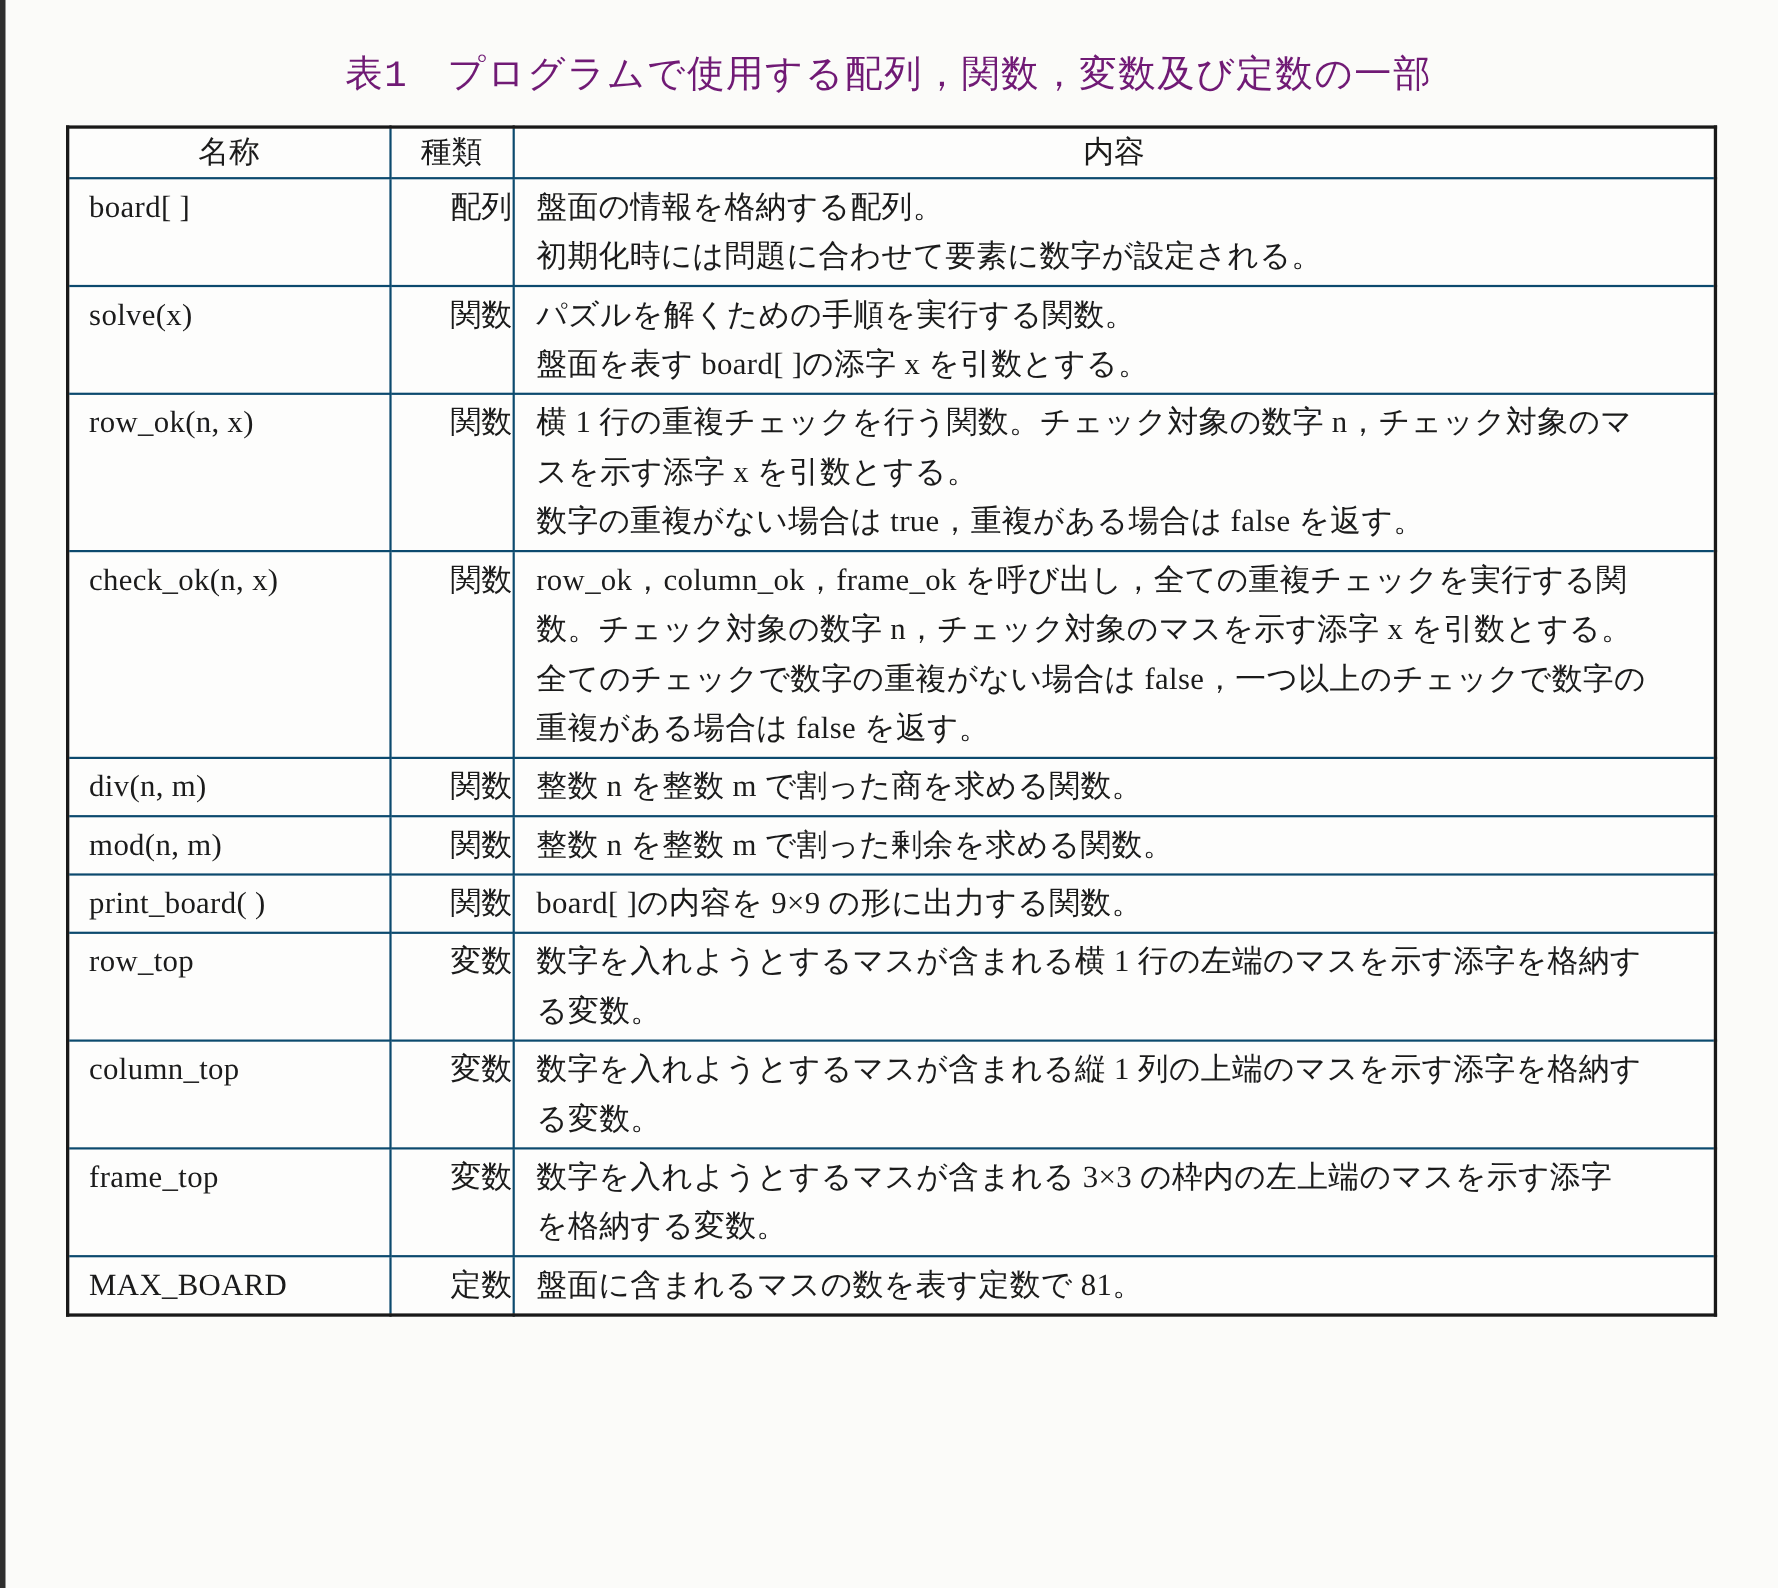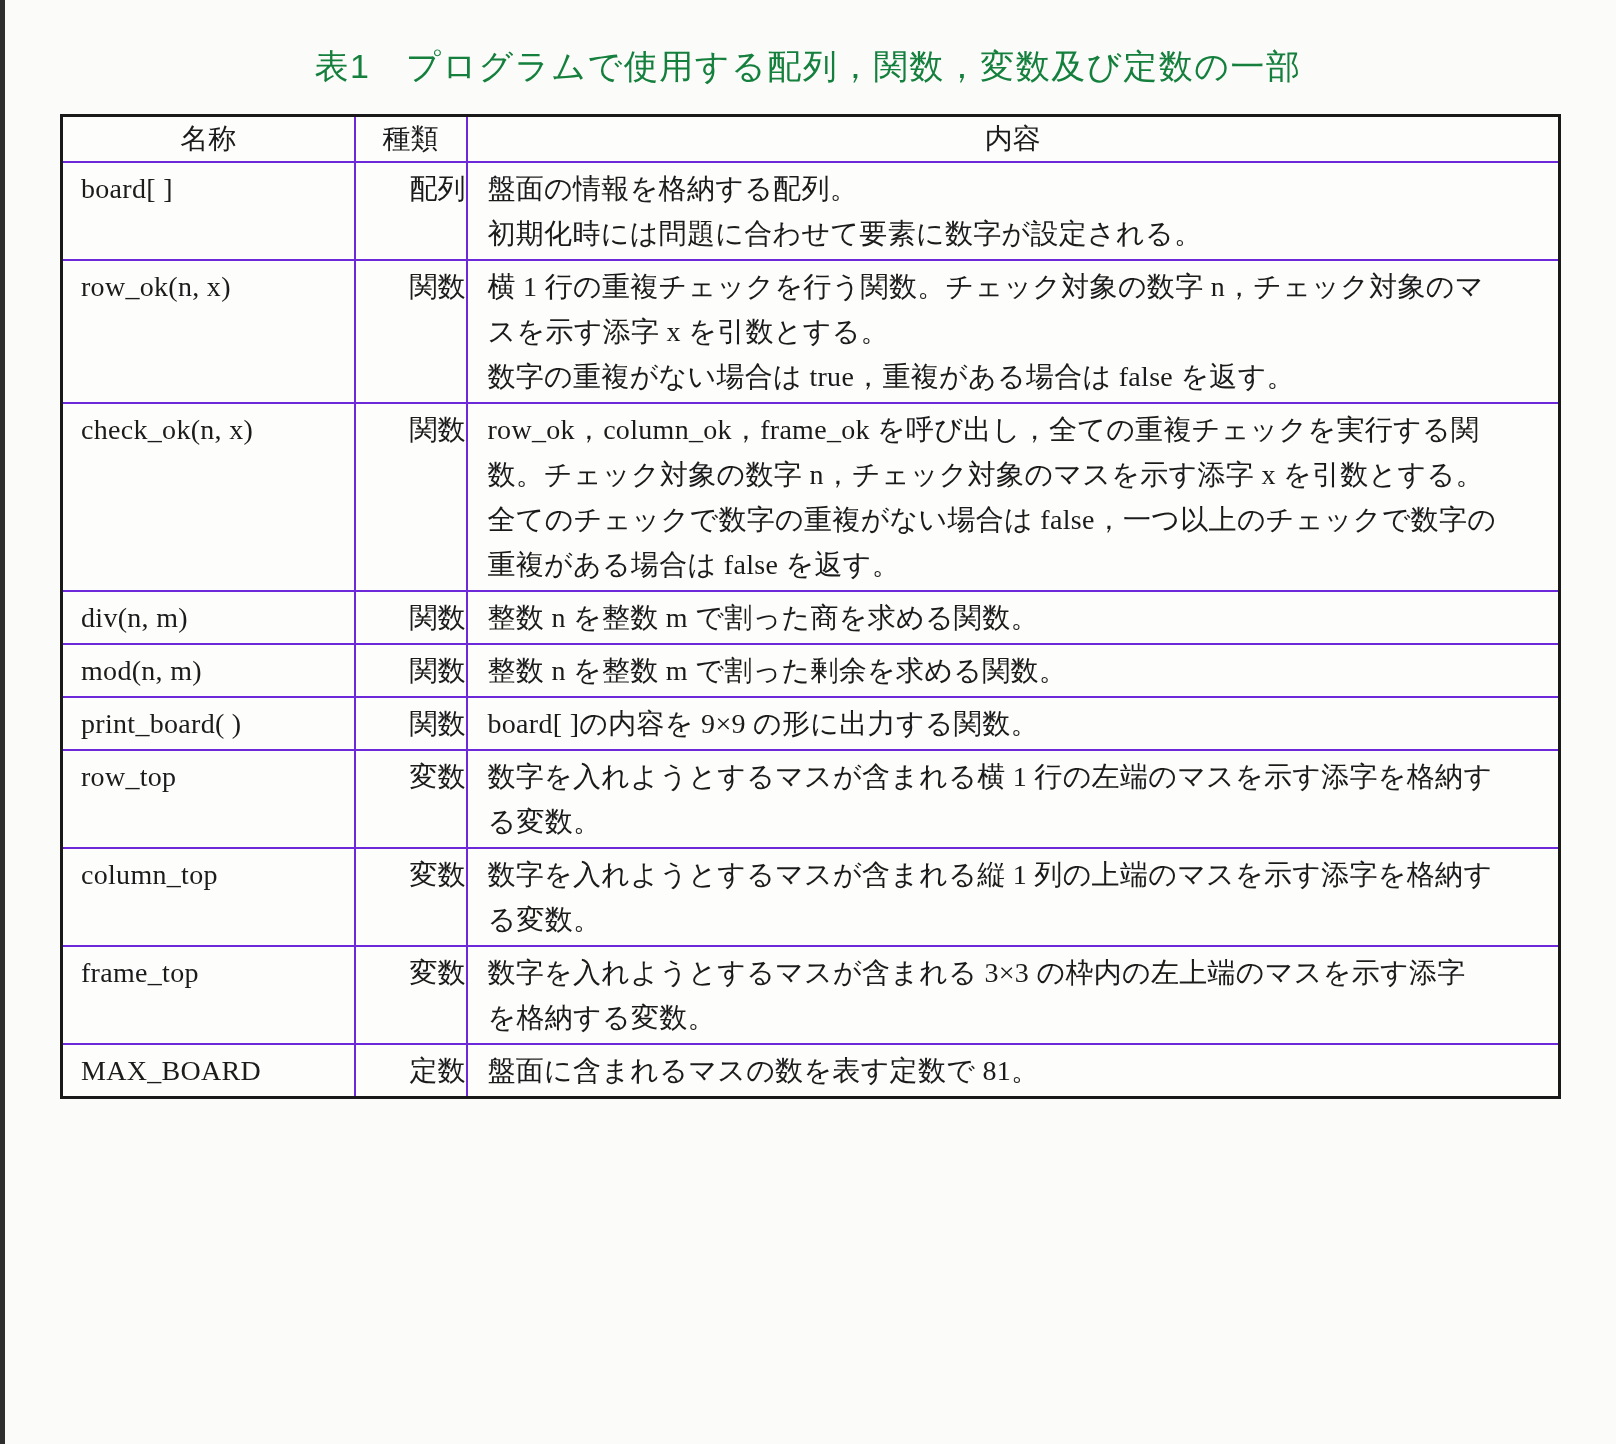--- a/index.html
+++ b/index.html
@@ -17,37 +17,37 @@
     position: absolute;
     left: 0;
     top: 0;
     width: 5px;
     height: 1444px;
     background: #2e2e2e;
   }
   .doc-title {
     text-align: center;
     padding-top: 44px;
-    font-family: Liberation Sans, sans-serif;
+    font-family: Liberation Mono, monospace;
     font-size: 34px;
     letter-spacing: 1.5px;
-    color: #15803d;
+    color: #701a75;
     font-weight: 500;
   }
   table.spec-table {
     border-collapse: collapse;
     table-layout: fixed;
     width: 1498px;
     margin: 24px 0 0 60px;
     background: #fdfdfc;
     border: 3px solid #191919;
   }
   .spec-table th,
   .spec-table td {
-    border: 2px solid #6d28d9;
+    border: 2px solid #0c4a6e;
     font-size: 28px;
     line-height: 45px;
     vertical-align: top;
     padding: 3px 0 3px 0;
   }
   .spec-table th {
     font-weight: normal;
     text-align: center;
     height: 44px;
     padding: 0;
@@ -88,20 +88,26 @@
       <th>種類</th>
       <th>内容</th>
     </tr>
   </thead>
   <tbody>
     <tr>
       <td class="cell-name">board[ ]</td>
       <td class="cell-type">配列</td>
       <td class="cell-content">盤面の情報を格納する配列。
 初期化時には問題に合わせて要素に数字が設定される。</td>
+    </tr>
+    <tr>
+      <td class="cell-name">solve(x)</td>
+      <td class="cell-type">関数</td>
+      <td class="cell-content">パズルを解くための手順を実行する関数。
+盤面を表す board[ ]の添字 x を引数とする。</td>
     </tr>
     <tr>
       <td class="cell-name">row_ok(n, x)</td>
       <td class="cell-type">関数</td>
       <td class="cell-content">横 1 行の重複チェックを行う関数。チェック対象の数字 n，チェック対象のマ
 スを示す添字 x を引数とする。
 数字の重複がない場合は true，重複がある場合は false を返す。</td>
     </tr>
     <tr>
       <td class="cell-name">check_ok(n, x)</td>

